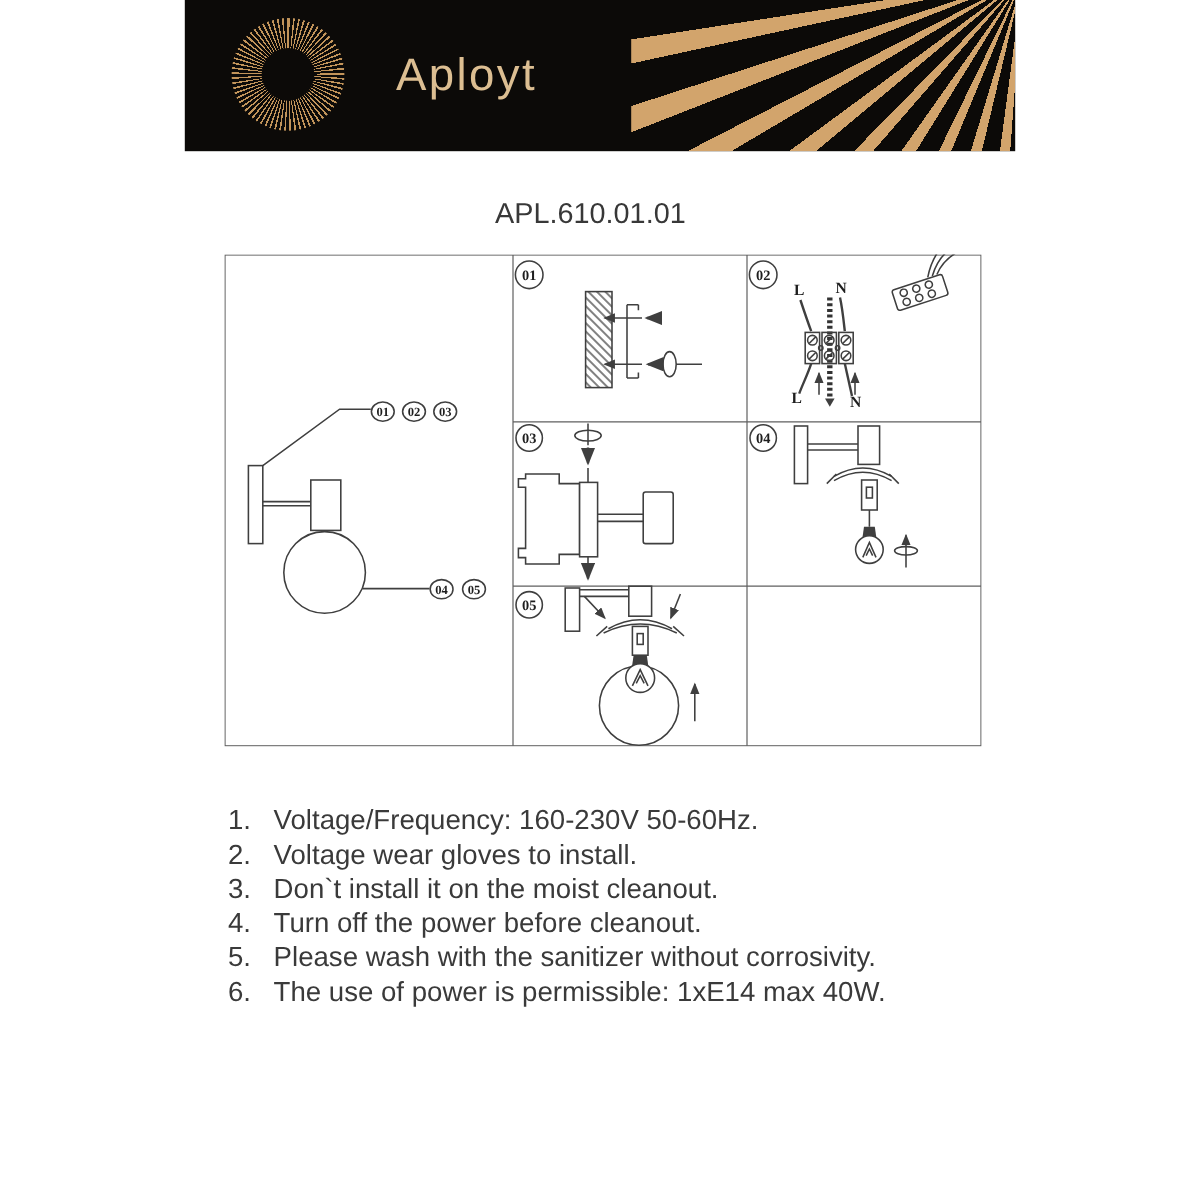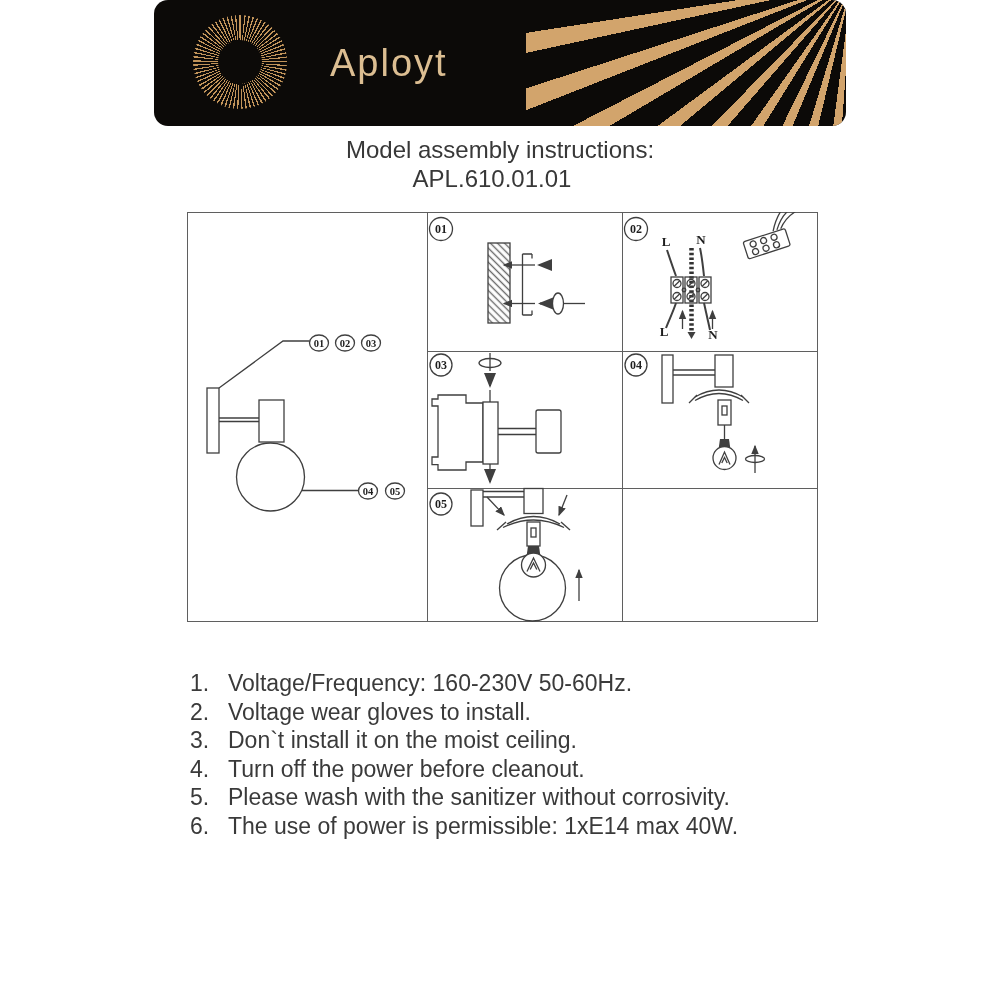--- a/index.html
+++ b/index.html
@@ -1,20 +1,20 @@
 <!DOCTYPE html>
 <html><head>
 <meta charset="utf-8">
 <style>
   html,body{margin:0;padding:0;background:#ffffff;}
   .page{position:relative;width:1000px;height:1000px;background:#ffffff;overflow:hidden;
         font-family:"Liberation Sans",sans-serif;}
 
   
-  .banner{position:absolute;left:154px;top:0;width:692px;height:126px;background:#0c0a08;overflow:hidden;border-radius:14px;}
+  .banner{position:absolute;left:154px;top:0;width:692px;height:126px;background:#0c0a08;overflow:hidden;}
   .fan{position:absolute;right:0;top:0;width:320px;height:126px;
        background:repeating-conic-gradient(from 175deg at 102% -14%,
                   #d2a46c 0deg 3.4deg, rgba(0,0,0,0) 3.4deg 9.2deg);}
   .sun{position:absolute;left:39px;top:15px;width:94px;height:94px;border-radius:50%;
        background:repeating-conic-gradient(#c2945a 0deg 1.8deg, rgba(0,0,0,0) 1.8deg 5.2deg);}
   .sun-core{position:absolute;left:64px;top:40px;width:44px;height:44px;border-radius:50%;background:#0c0a08;}
   .logo-text{position:absolute;left:176px;top:0;height:126px;display:flex;align-items:center;
              font-size:38px;font-weight:400;letter-spacing:2px;color:#dcbe92;}
 
   
@@ -45,21 +45,20 @@
 
 <div class="page">
 
   <div class="banner">
     <div class="fan"></div>
     <div class="sun"></div>
     <div class="sun-core"></div>
     <div class="logo-text">Aployt</div>
   </div>
 
-  <div class="title1">Model assembly instructions:</div>
   <div class="title2">APL.610.01.01</div>
 
   <svg class="diagram" width="631" height="410" viewBox="0 0 631 410">
     <defs>
       <pattern id="hatch" patternUnits="userSpaceOnUse" width="5" height="5" patternTransform="rotate(-45)">
         <line x1="2.5" y1="0" x2="2.5" y2="5" stroke="#6a6a6a" stroke-width="1.4"></line>
       </pattern>
       <marker id="mA" markerWidth="9" markerHeight="8" refX="6.5" refY="3" orient="auto">
         <path d="M0,0 L7.5,3 L0,6 Z" fill="#3f3f3f"></path>
       </marker>
@@ -272,21 +271,21 @@
     <div class="note-row">
       <span class="note-num">1.</span>
       <span class="note-text">Voltage/Frequency: 160-230V 50-60Hz.</span>
     </div>
     <div class="note-row">
       <span class="note-num">2.</span>
       <span class="note-text">Voltage wear gloves to install.</span>
     </div>
     <div class="note-row">
       <span class="note-num">3.</span>
-      <span class="note-text">Don`t install it on the moist ceiling.</span>
+      <span class="note-text">Don`t install it on the moist cleanout.</span>
     </div>
     <div class="note-row">
       <span class="note-num">4.</span>
       <span class="note-text">Turn off the power before cleanout.</span>
     </div>
     <div class="note-row">
       <span class="note-num">5.</span>
       <span class="note-text">Please wash with the sanitizer without corrosivity.</span>
     </div>
     <div class="note-row">

